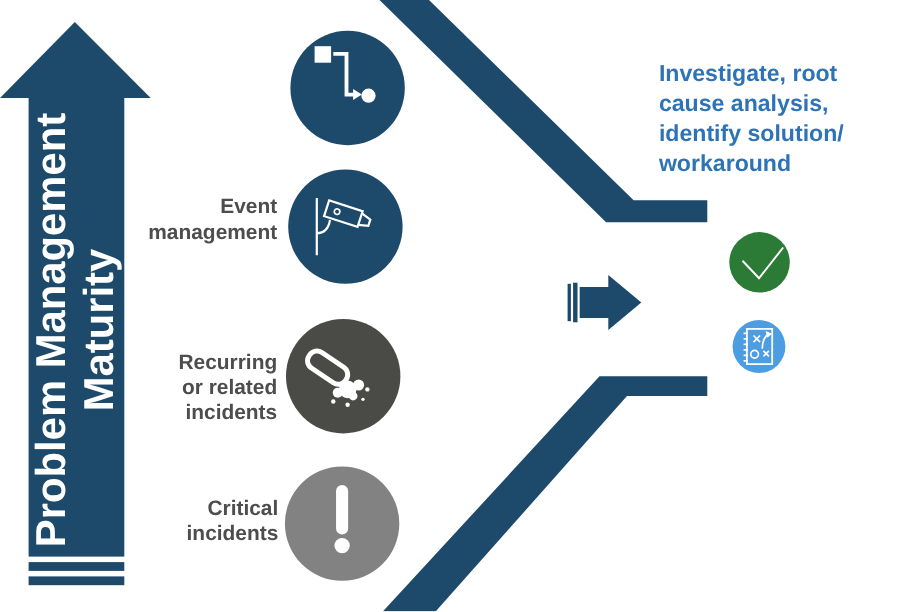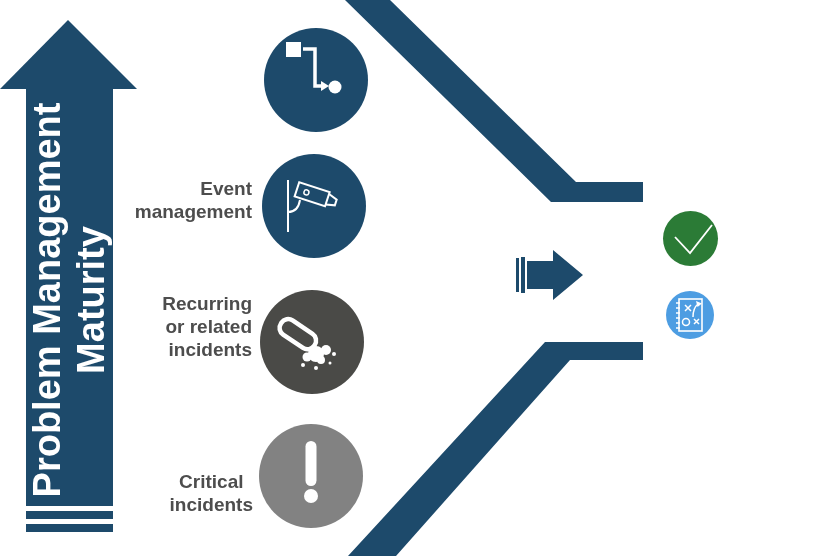--- a/index.html
+++ b/index.html
@@ -57,24 +57,24 @@
     </g>
   </svg>
 
   <div class="maturity-label">
     <div>Problem Management</div>
     <div>Maturity</div>
   </div>
 
   <div class="stage-label" style="right:577px; top:177px;">Event
 management</div>
-  <div class="stage-label" style="right:577px; top:292px;">Recurring
+  <div class="stage-label" style="right:577px; top:318px;">Recurring
 or related
 incidents</div>
-  <div class="stage-label" style="right:576px; top:470px;text-align:center;">Critical
+  <div class="stage-label" style="right:576px; top:451px;">Critical
 incidents</div>
 
   <div class="stage-circle c-navy" style="left:264px; top:28px;">
     <svg viewBox="0 0 104 104">
       <rect x="22" y="14" width="15" height="15" fill="#fff"></rect>
       <polyline points="39,21 51,21 51,58 58,58" fill="none" stroke="#fff" stroke-width="3.5"></polyline>
       <polygon points="57,53 65,58 57,63" fill="#fff"></polygon>
       <circle cx="71" cy="59" r="6.5" fill="#fff"></circle>
     </svg>
   </div>
@@ -107,20 +107,24 @@
     </svg>
   </div>
 
   <div class="stage-circle c-gray" style="left:259px; top:424px;">
     <svg viewBox="0 0 104 104">
       <rect x="46.5" y="17" width="11" height="45" rx="5.5" fill="#fff"></rect>
       <circle cx="52" cy="72" r="7" fill="#fff"></circle>
     </svg>
   </div>
 
+  <div class="step-text" style="left:599px; top:54px;">Investigate, root
+cause analysis,
+identify solution/
+workaround</div>
 
   <div class="outcome-circle c-green" style="left:663px; top:211px; width:55px; height:55px;">
     <svg width="55" height="55" viewBox="0 0 55 55">
       <polyline points="12,26 27,42 49,14" fill="none" stroke="#fff" stroke-width="1.8"></polyline>
     </svg>
   </div>
 
   <div class="outcome-circle c-light-blue" style="left:666px; top:291px; width:48px; height:48px;">
     <svg width="48" height="48" viewBox="0 0 48 48">
       <rect x="13" y="8" width="23" height="32" fill="none" stroke="#fff" stroke-width="1.6"></rect>

